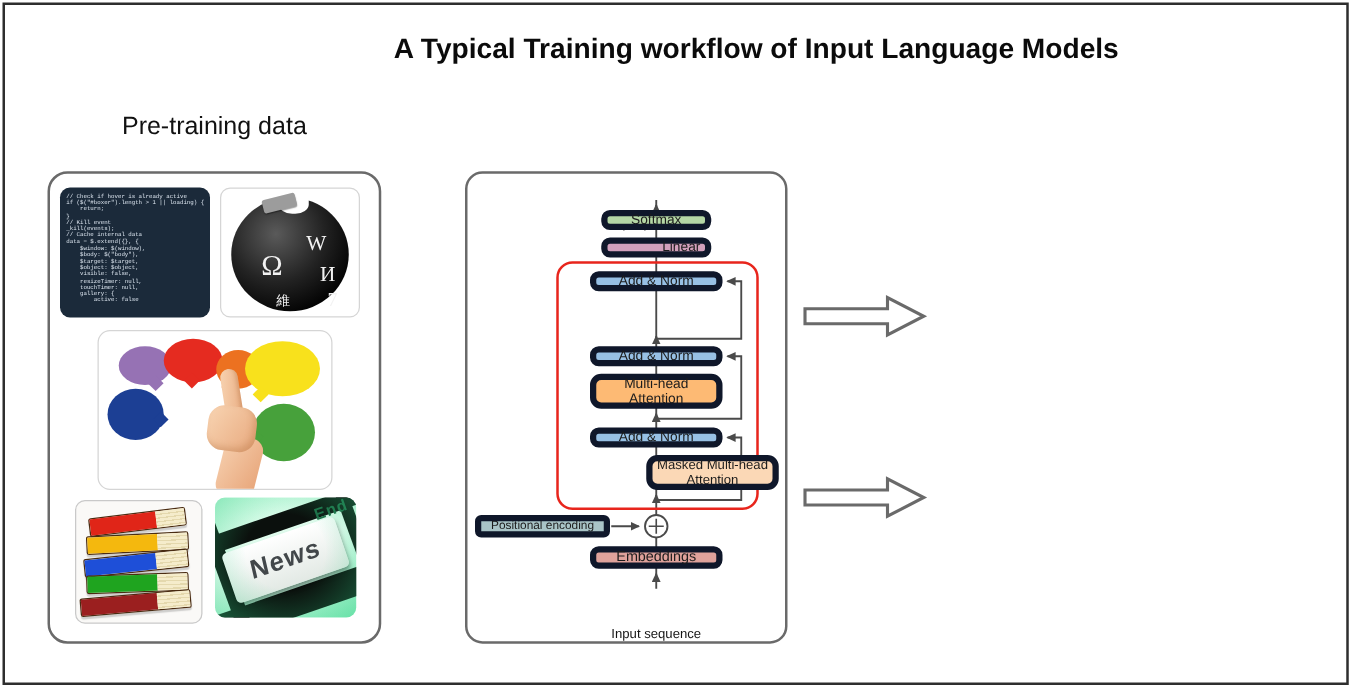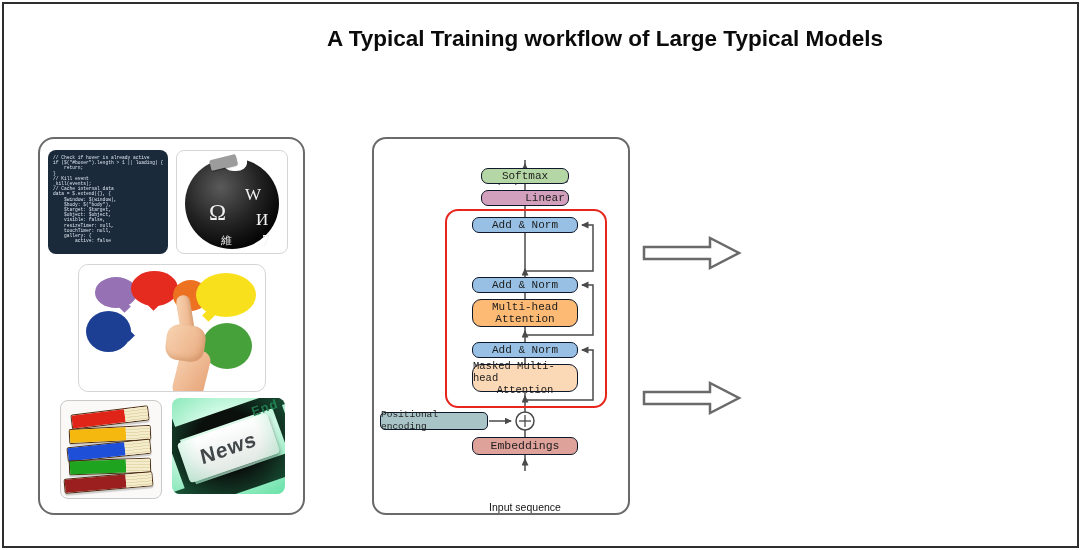--- a/index.html
+++ b/index.html
@@ -96,23 +96,23 @@
            display:flex;align-items:center;justify-content:center;
            box-shadow:0 3px 4px rgba(0,0,0,.45);}
   .newskey span{font-size:21px;font-weight:bold;color:#42474a;letter-spacing:1px;
                 transform:skewX(-6deg);}
   .endlabel{position:absolute;right:6px;top:2px;transform:rotate(-19deg);font-size:13px;
             font-weight:bold;color:#1d6b45;letter-spacing:1px;}
   .newstint{position:absolute;inset:0;
       background:radial-gradient(ellipse at 50% 45%, rgba(255,255,255,0) 40%, rgba(47,205,130,.4) 100%);}
 
   
-  .tblock{position:absolute;border:1px solid #0f172a;border-radius:7px;box-sizing:border-box;
+  .tblock{position:absolute;border:5px solid #0f172a;border-radius:7px;box-sizing:border-box;
           display:flex;flex-direction:column;align-items:center;justify-content:center;
-          font-size:11px;color:#1c1c1c;text-align:left;line-height:12px;font-family:Liberation Mono, monospace;}
+          font-size:11px;color:#1c1c1c;text-align:center;line-height:12px;}
   .b-softmax{left:481px;top:168px;width:88px;height:16px;}
   .b-linear{left:481px;top:190px;width:88px;height:16px;padding-left:40px;}
   .b-an1{left:472px;top:217px;width:106px;height:16px;}
   .b-mlps{left:472px;top:239px;width:106px;height:26px;border-radius:9px;font-size:12px;}
   .b-an2{left:472px;top:277px;width:106px;height:16px;}
   .b-mha{left:472px;top:299px;width:106px;height:28px;border-radius:9px;}
   .b-an3{left:472px;top:342px;width:106px;height:16px;}
   .b-mmha{left:472px;top:364px;width:106px;height:28px;border-radius:9px;font-size:10.5px;}
   .b-pos{left:380px;top:412px;width:108px;height:18px;font-size:9.5px;border-radius:5px;}
   .b-emb{left:472px;top:437px;width:106px;height:18px;font-size:11.5px;}
@@ -127,22 +127,23 @@
            box-sizing:border-box;padding:11px 10px 10px 15px;font-size:15px;line-height:21.5px;
            color:#101010;}
   .postbox.p1{left:758px;top:198px;width:282px;height:107px;}
   .postbox.p2{left:758px;top:348px;width:280px;height:104px;}
 </style>
 </head>
 <body>
 
 <div class="canvas">
 
-  <div class="title">A Typical Training workflow of Large Typical Models</div>
-
+  <div class="title">A Typical Training workflow of Input Language Models</div>
+
+  <div class="colhead pre">Pre-training data</div>
 
   <div class="panel left">
 
     <div class="codebox" style="left:8px;top:11px;">
       <div class="cl cm">// Check if hover is already active</div>
       <div class="cl ck">if ($("#boxer").length &gt; 1 || loading) {</div>
       <div class="cl cv">    return;</div>
       <div class="cl cw">}</div>
       <div class="cl cw"></div>
       <div class="cl cm">// Kill event</div>
@@ -270,21 +271,21 @@
   <div class="tblock b-an2" style="background-color: rgb(151, 192, 228);">
     <span>Add &amp; Norm</span>
   </div>
   <div class="tblock b-mha" style="background-color: #fdba74;">
     <span>Multi-head</span>
     <span>Attention</span>
   </div>
   <div class="tblock b-an3" style="background-color: rgb(151, 192, 228);">
     <span>Add &amp; Norm</span>
   </div>
-  <div class="tblock b-mmha" style="background-color: rgb(251, 216, 182);">
+  <div class="tblock b-mmha" style="background-color: rgb(251, 216, 182); margin-left: 45px;">
     <span>Masked Multi-head</span>
     <span>Attention</span>
   </div>
   <div class="tblock b-pos" style="background-color: rgb(169, 196, 199);">
     <span>Positional encoding</span>
   </div>
   <div class="tblock b-emb" style="background-color: rgb(223, 162, 155);">
     <span>Embeddings</span>
   </div>
 

